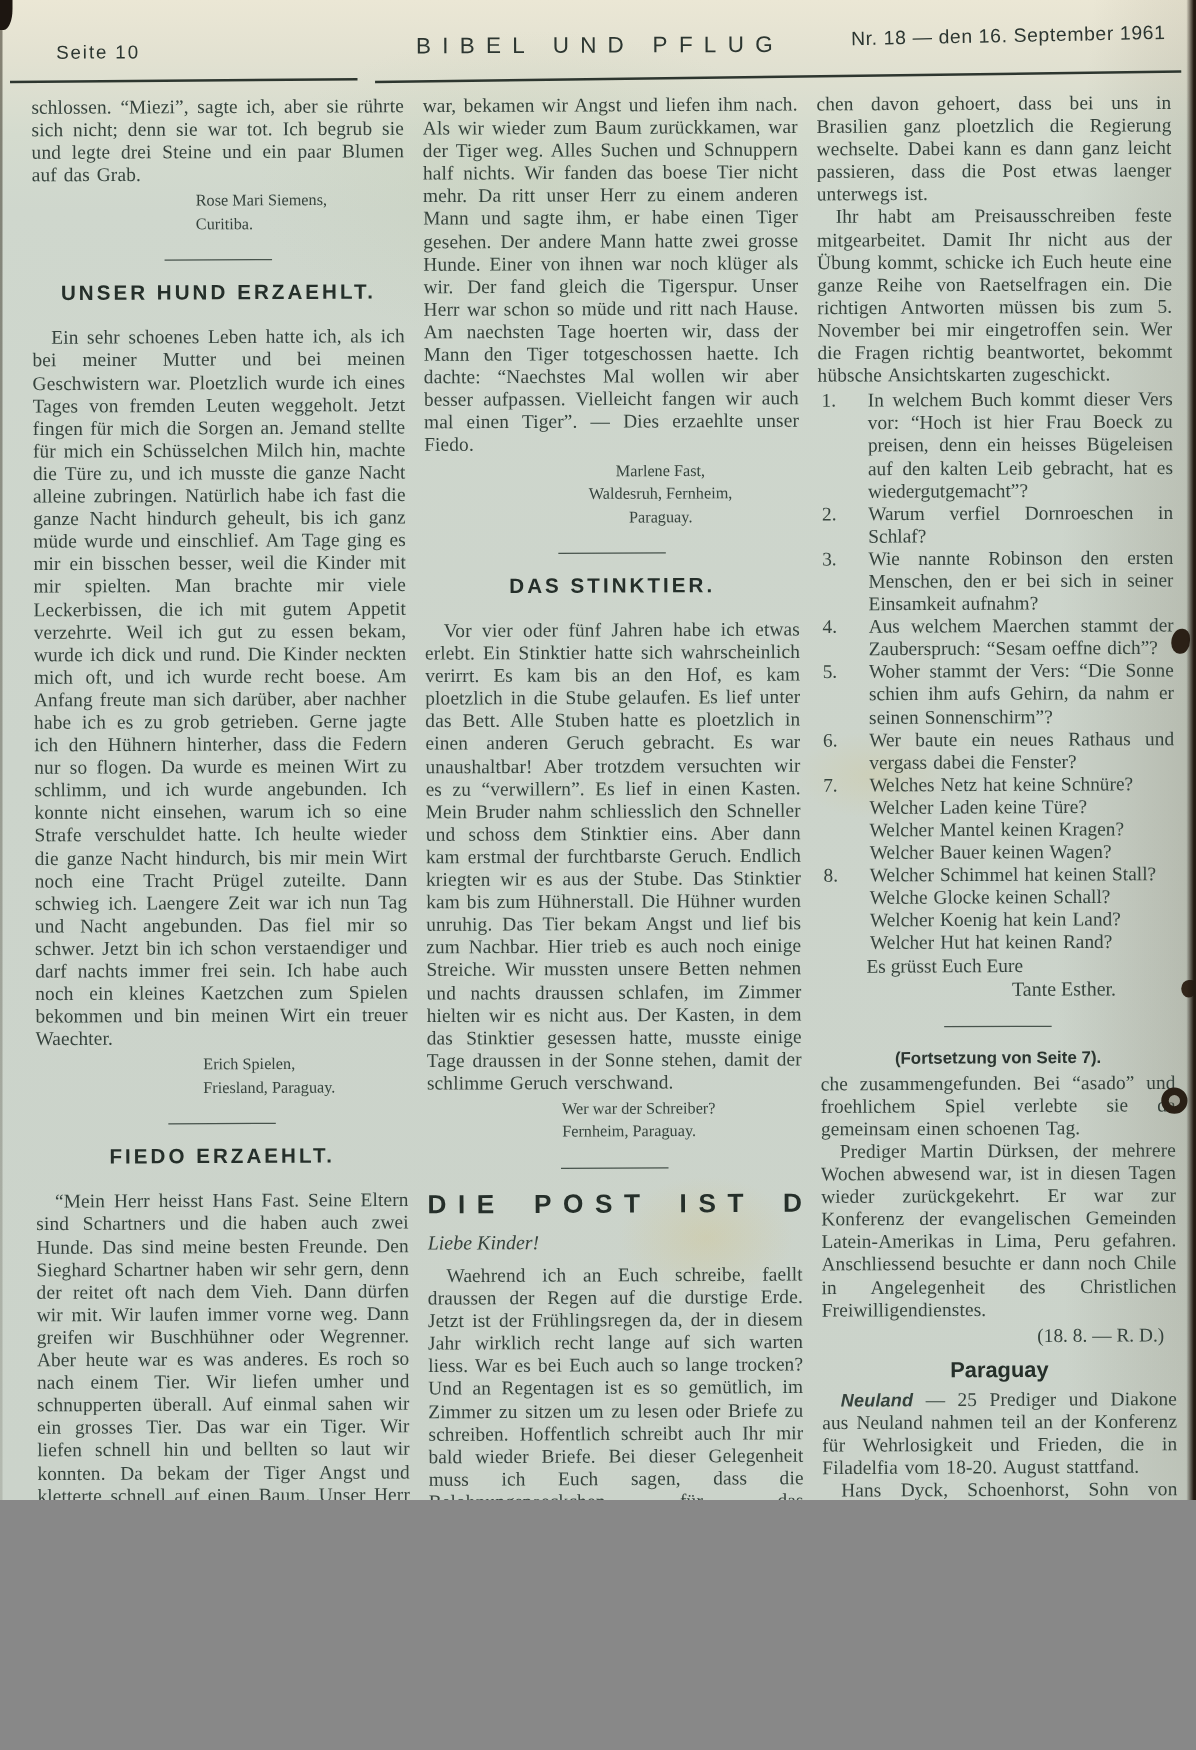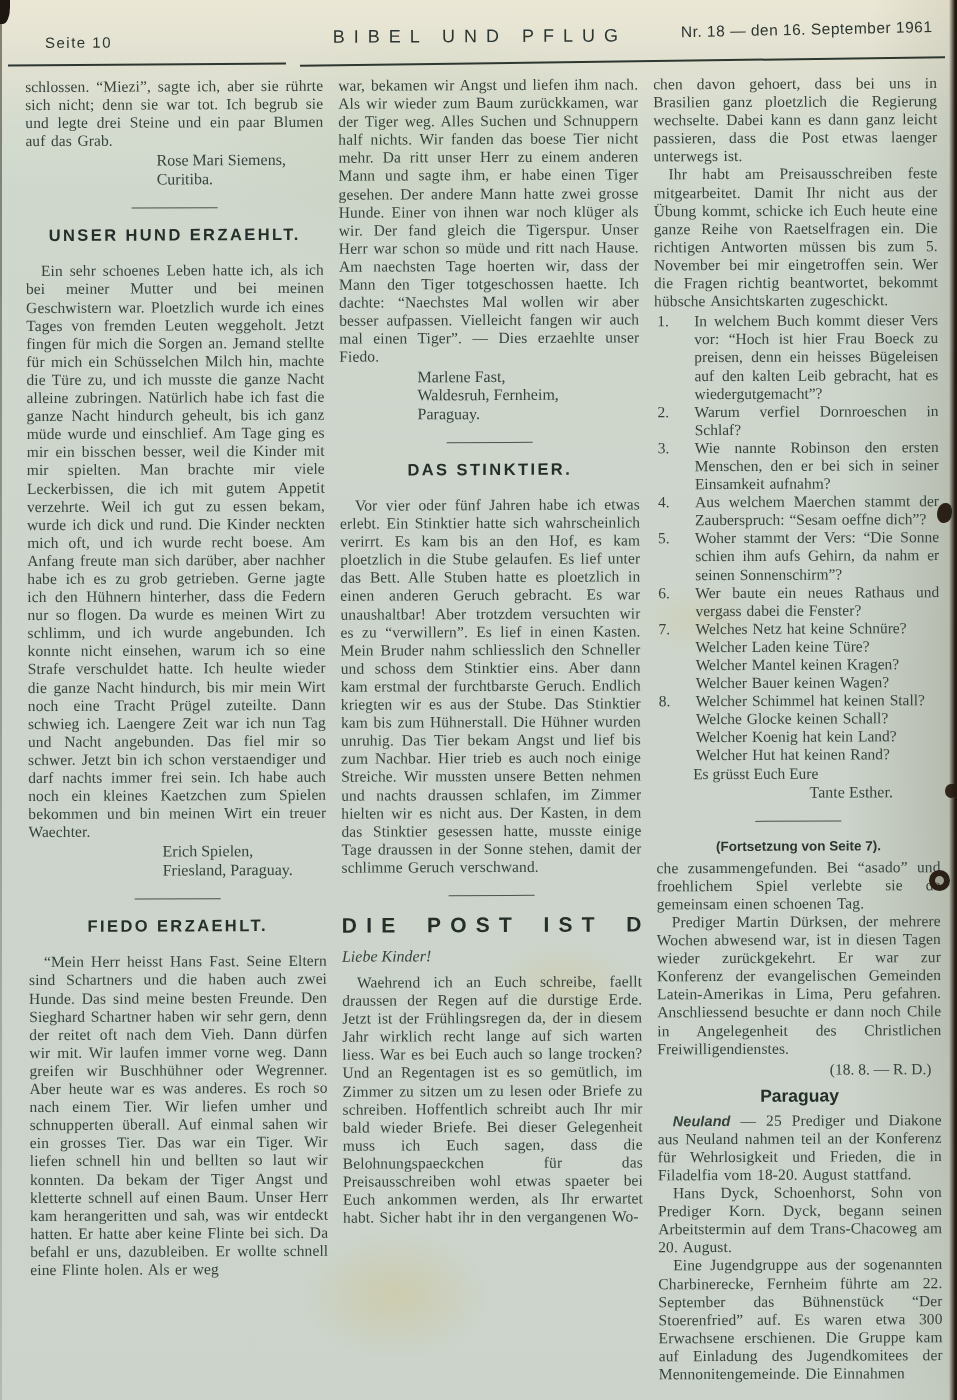--- a/index.html
+++ b/index.html
@@ -1,17 +1,17 @@
 <!DOCTYPE html>
 <html><head>
 <meta charset="utf-8">
 <style>
   html,body { margin:0; padding:0; background:#888; }
   .page {
-    position:relative; width:957px; height:1400px; overflow:hidden;
+    position:relative; width:957px; height:1200px; overflow:hidden;
     font-family:"Liberation Serif", serif; color:#36433d;
     background:
       radial-gradient(ellipse 320px 180px at 430px 150px, rgba(196,206,182,0.45), transparent 70%),
       radial-gradient(ellipse 130px 90px at 395px 1295px, rgba(206,186,108,0.30), transparent 70%),
       radial-gradient(ellipse 100px 70px at 565px 990px, rgba(210,190,120,0.28), transparent 70%),
       radial-gradient(ellipse 90px 50px at 700px 620px, rgba(208,190,120,0.22), transparent 70%),
       radial-gradient(ellipse 180px 1500px at 980px 700px, rgba(110,105,85,0.30), transparent 75%),
       linear-gradient(180deg,#ebe7d5 0%,#e2e1d1 4%,#d4dbce 9%,#cfd7cd 14%,#ccd4cb 50%,#cbd3ca 100%);
   }
   .content { position:absolute; left:0; top:0; width:100%; height:100%;
@@ -30,21 +30,21 @@
   .rule-right { left:300px; top:63px; width:645px; transform:rotate(-0.5deg); }
 
   
   .cols { position:absolute; left:25px; top:78px; width:912px; display:flex; gap:15px; }
   .col  { overflow:hidden; }
   .col1 { width:298px; } .col2 { width:300px; } .col3 { width:284px; }
 
   .para { font-size:15.5px; line-height:18.1px; text-align:justify;
           text-indent:15px; margin:0; word-spacing:1.5px; letter-spacing:0.1px; }
   .noindent { text-indent:0; }
-  .sig  { font-size:16px; line-height:18.5px; white-space:pre-line; margin:2px 0 2px; }
+  .sig  { font-size:13px; line-height:18.5px; white-space:pre-line; margin:2px 0 2px; }
   .divider { width:86px; margin:19px auto 17px; border-top:1.7px solid #47534c; }
   .h-story { font-family:"Liberation Sans", sans-serif; font-weight:bold; font-size:16.5px;
              letter-spacing:2.4px; text-align:center; color:#252f2a; margin:0 0 17px; }
   .h-post  { font-family:"Liberation Sans", sans-serif; font-weight:bold; font-size:21px;
              letter-spacing:0.44em; word-spacing:0.35em; color:#252f2a;
              margin:4px 0 10px; white-space:nowrap; }
   .liebe { font-style:italic; font-size:16px; margin:0 0 8px; }
 
   .riddle { display:flex; margin:0; }
   .riddle .num   { width:37px; flex:none; font-size:15.5px; line-height:18.1px; padding-left:3px; }
@@ -99,26 +99,28 @@
         <p class="para mb2">Ein sehr schoenes Leben hatte ich, als ich bei meiner Mutter und bei meinen Geschwistern war.  Ploetzlich wurde ich eines Tages von fremden Leuten weggeholt.  Jetzt fingen für mich die Sorgen an.  Jemand stellte für mich ein Schüsselchen Milch hin, machte die Türe zu, und ich musste die ganze Nacht alleine zubringen.  Natürlich habe ich fast die ganze Nacht hindurch geheult, bis ich ganz müde wurde und einschlief.  Am Tage ging es mir ein bisschen besser, weil die Kinder mit mir spielten.  Man brachte mir viele Leckerbissen, die ich mit gutem Appetit verzehrte.  Weil ich gut zu essen bekam, wurde ich dick und rund.  Die Kinder neckten mich oft, und ich wurde recht boese.  Am Anfang freute man sich darüber, aber nachher habe ich es zu grob getrieben.  Gerne jagte ich den Hühnern hinterher, dass die Federn nur so flogen.  Da wurde es meinen Wirt zu schlimm, und ich wurde angebunden.  Ich konnte nicht einsehen, warum ich so eine Strafe verschuldet hatte.  Ich heulte wieder die ganze Nacht hindurch, bis mir mein Wirt noch eine Tracht Prügel zuteilte.  Dann schwieg ich.  Laengere Zeit war ich nun Tag und Nacht angebunden.  Das fiel mir so schwer.  Jetzt bin ich schon verstaendiger und darf nachts immer frei sein.  Ich habe auch noch ein kleines Kaetzchen zum Spielen bekommen und bin meinen Wirt ein treuer Waechter.</p>
         <div class="sig" style="margin-left:45%;">Erich Spielen,
 Friesland, Paraguay.</div>
         <div class="divider"></div>
         <div class="h-story">FIEDO ERZAEHLT.</div>
         <p class="para">“Mein Herr heisst Hans Fast.  Seine Eltern sind Schartners und die haben auch zwei Hunde.  Das sind meine besten Freunde.  Den Sieghard Schartner haben wir sehr gern, denn der reitet oft nach dem Vieh.  Dann dürfen wir mit. Wir laufen immer vorne weg.  Dann greifen wir Buschhühner oder Wegrenner. Aber heute war es was anderes.  Es roch so nach einem Tier.  Wir liefen umher und schnupperten überall.  Auf einmal sahen wir ein grosses Tier.  Das war ein Tiger.  Wir liefen schnell hin und bellten so laut wir konnten.  Da bekam der Tiger Angst und kletterte schnell auf einen Baum.  Unser Herr kam herangeritten und sah, was wir entdeckt hatten. Er hatte aber keine Flinte bei sich.  Da befahl er uns, dazubleiben.  Er wollte schnell eine Flinte holen.  Als er weg</p>
       </div>
 
       <div class="col col2">
         <p class="para noindent mb2">war, bekamen wir Angst und liefen ihm nach.  Als wir wieder zum Baum zurückkamen, war der Tiger weg.  Alles Suchen und Schnuppern half nichts.  Wir fanden das boese Tier nicht mehr.  Da ritt unser Herr zu einem anderen Mann und sagte ihm, er habe einen Tiger gesehen.  Der andere Mann hatte zwei grosse Hunde.  Einer von ihnen war noch klüger als wir.  Der fand gleich die Tigerspur.  Unser Herr war schon so müde und ritt nach Hause.  Am naechsten Tage hoerten wir, dass der Mann den Tiger totgeschossen haette.  Ich dachte: “Naechstes Mal wollen wir aber besser aufpassen.  Vielleicht fangen wir auch mal einen Tiger”. — Dies erzaehlte unser Fiedo.</p>
-        <div class="sig" style="margin-left:26%;">Marlene Fast,
+        <div class="sig" style="margin-left:26%;text-align:center;">Marlene Fast,
 Waldesruh, Fernheim,
 Paraguay.</div>
         <div class="divider"></div>
         <div class="h-story">DAS STINKTIER.</div>
         <p class="para mb2">Vor vier oder fünf Jahren habe ich etwas erlebt.  Ein Stinktier hatte sich wahrscheinlich verirrt.  Es kam bis an den Hof, es kam ploetzlich in die Stube gelaufen.  Es lief unter das Bett.  Alle Stuben hatte es ploetzlich in einen anderen Geruch gebracht.  Es war unaushaltbar!  Aber trotzdem versuchten wir es zu “verwillern”.  Es lief in einen Kasten.  Mein Bruder nahm schliesslich den Schneller und schoss dem Stinktier eins. Aber dann kam erstmal der furchtbarste Geruch.  Endlich kriegten wir es aus der Stube.  Das Stinktier kam bis zum Hühnerstall.  Die Hühner wurden unruhig.  Das Tier bekam Angst und lief bis zum Nachbar.  Hier trieb es auch noch einige Streiche.  Wir mussten unsere Betten nehmen und nachts draussen schlafen, im Zimmer hielten wir es nicht aus.  Der Kasten, in dem das Stinktier gesessen hatte, musste einige Tage draussen in der Sonne stehen, damit der schlimme Geruch verschwand.</p>
+        <div class="sig" style="margin-left:36%;">Wer war der Schreiber?
+Fernheim, Paraguay.</div>
         <div class="divider"></div>
         <div class="h-post">DIE POST IST DA!</div>
         <div class="liebe">Liebe Kinder!</div>
         <p class="para">Waehrend ich an Euch schreibe, faellt draussen der Regen auf die durstige Erde.  Jetzt ist der Frühlingsregen da, der in diesem Jahr wirklich recht lange auf sich warten liess.  War es bei Euch auch so lange trocken?  Und an Regentagen ist es so gemütlich, im Zimmer zu sitzen um zu lesen oder Briefe zu schreiben. Hoffentlich schreibt auch Ihr mir bald wieder Briefe.  Bei dieser Gelegenheit muss ich Euch sagen, dass die Belohnungspaeckchen für das Preisausschreiben wohl etwas spaeter bei Euch ankommen werden, als Ihr erwartet habt.  Sicher habt ihr in den vergangenen Wo-</p>
       </div>
 
       <div class="col col3">
         <p class="para noindent">chen davon gehoert, dass bei uns in Brasilien ganz ploetzlich die Regierung wechselte.  Dabei kann es dann ganz leicht passieren, dass die Post etwas laenger unterwegs ist.</p>
         <p class="para mb2">Ihr habt am Preisausschreiben feste mitgearbeitet.  Damit Ihr nicht aus der Übung kommt, schicke ich Euch heute eine ganze Reihe von Raetselfragen ein. Die richtigen Antworten müssen bis zum 5. November bei mir eingetroffen sein. Wer die Fragen richtig beantwortet, bekommt hübsche Ansichtskarten zugeschickt.</p>
 

